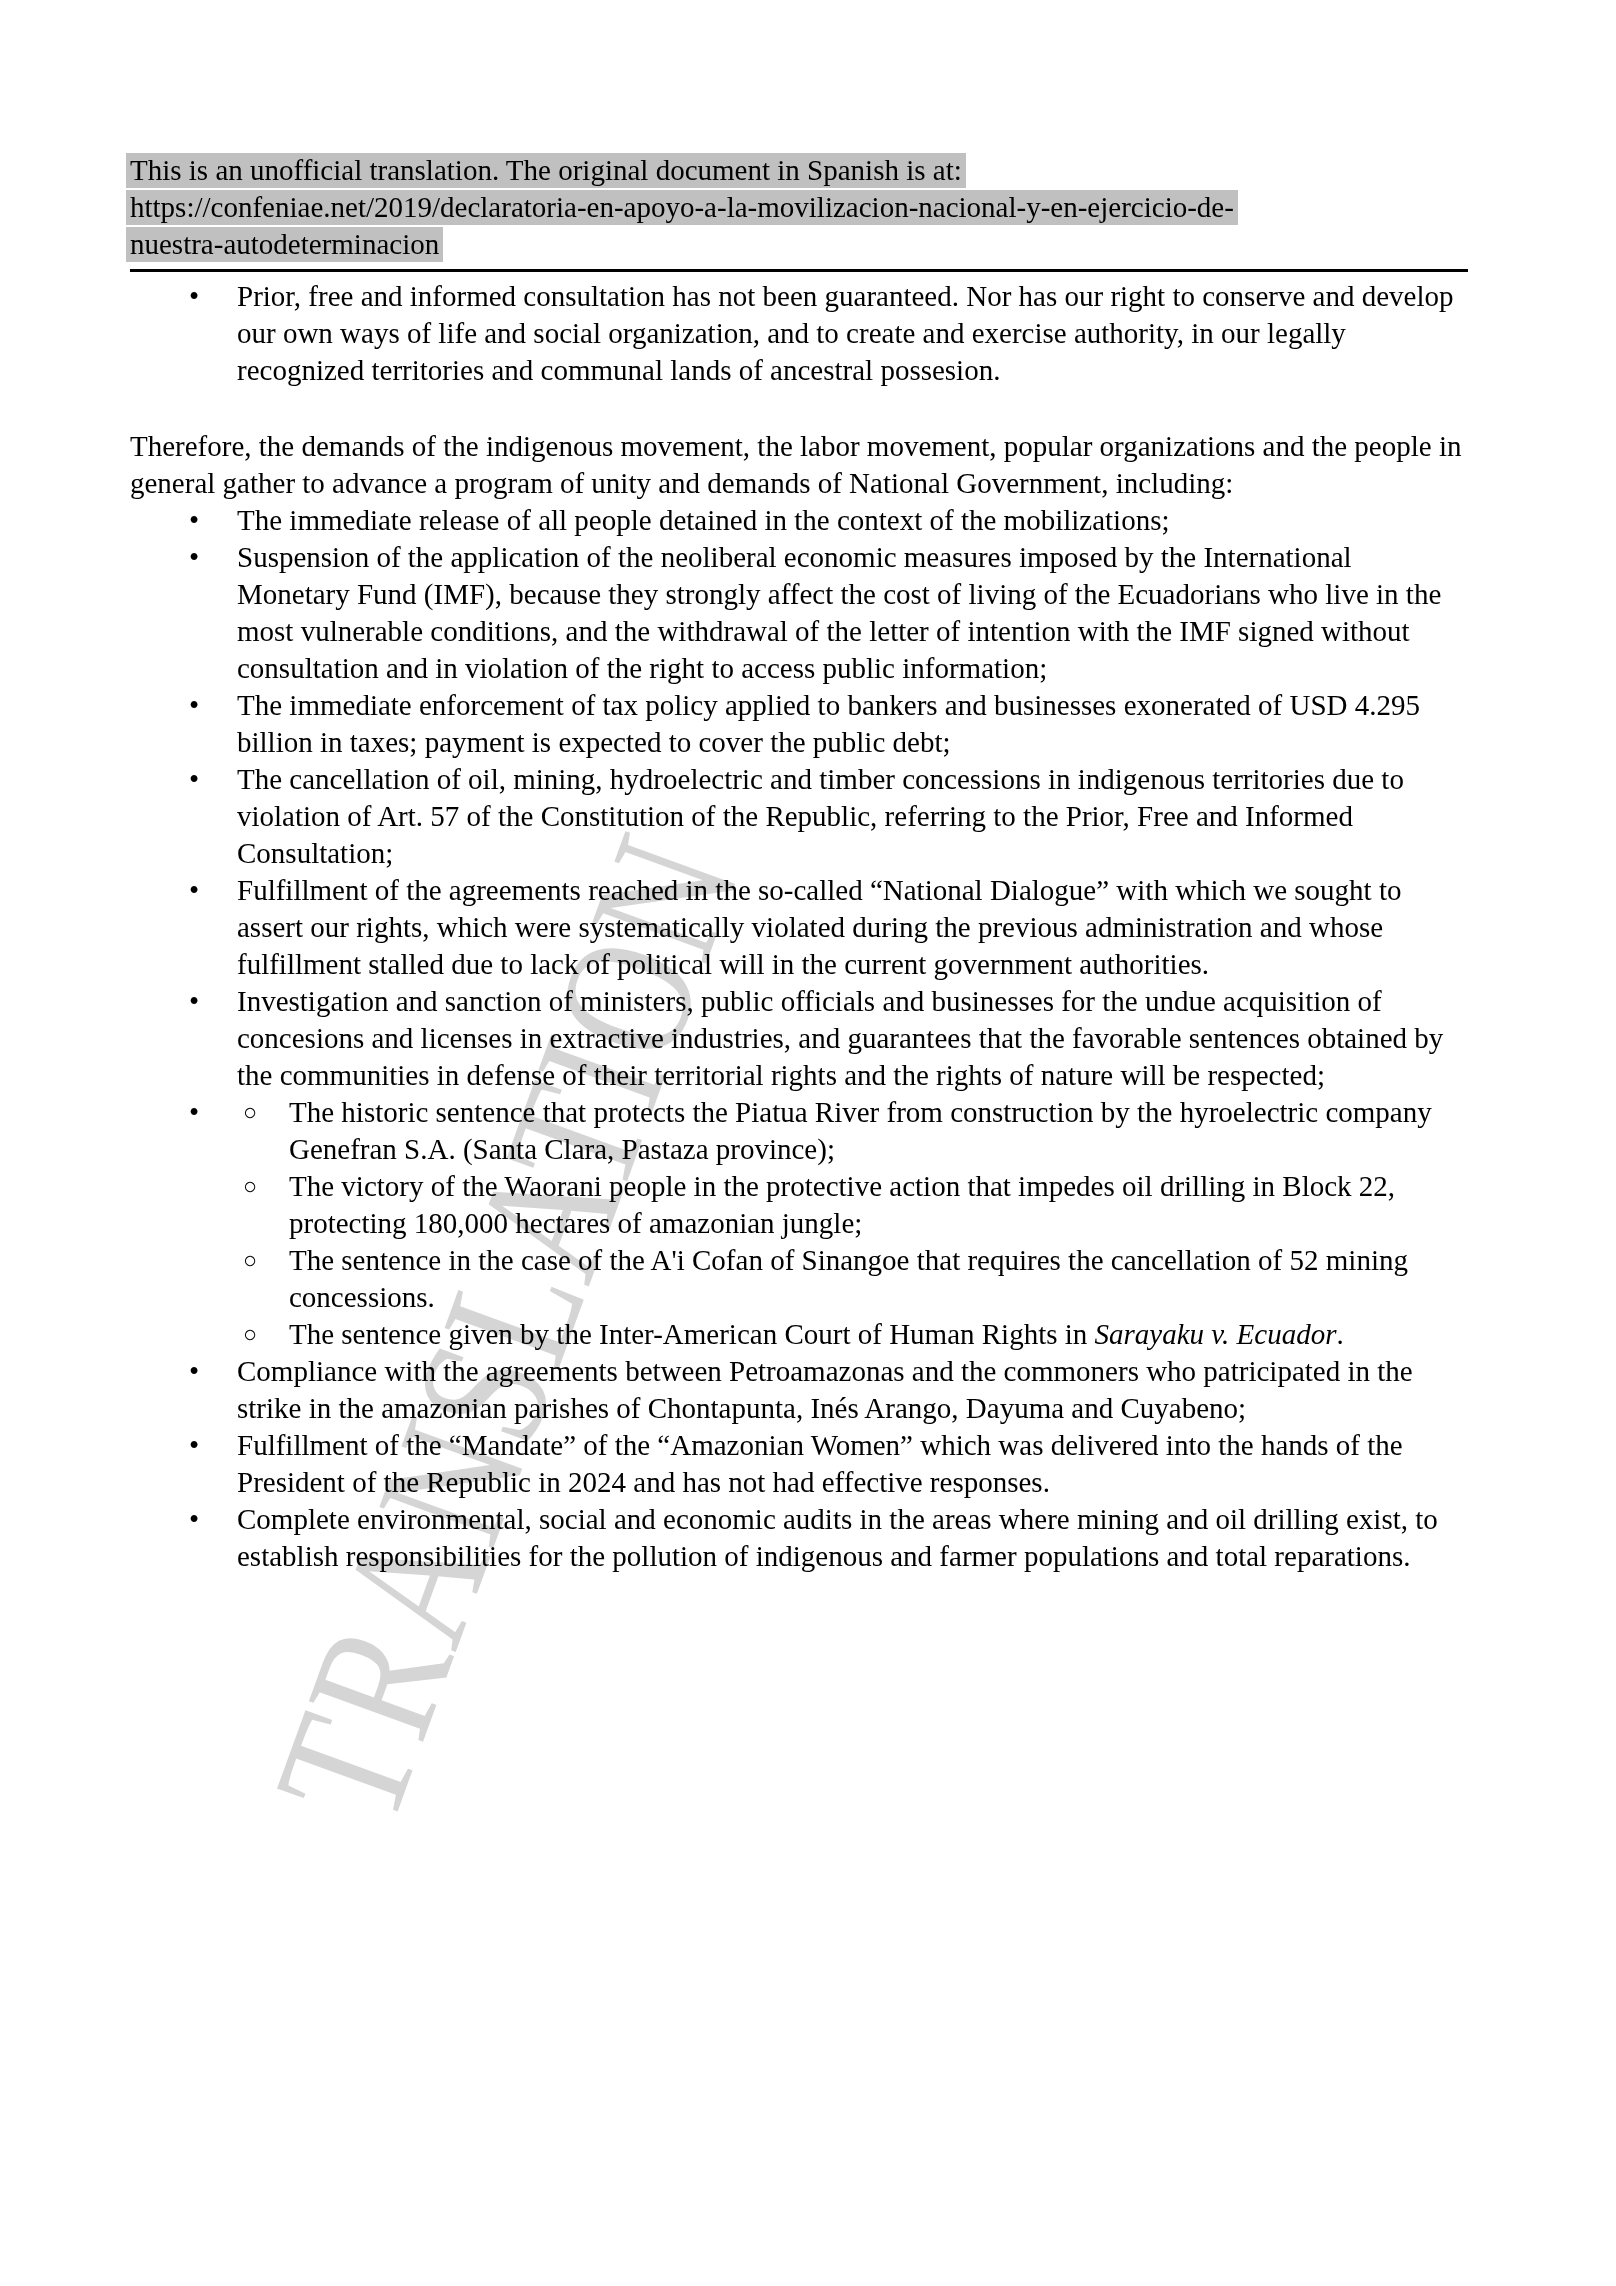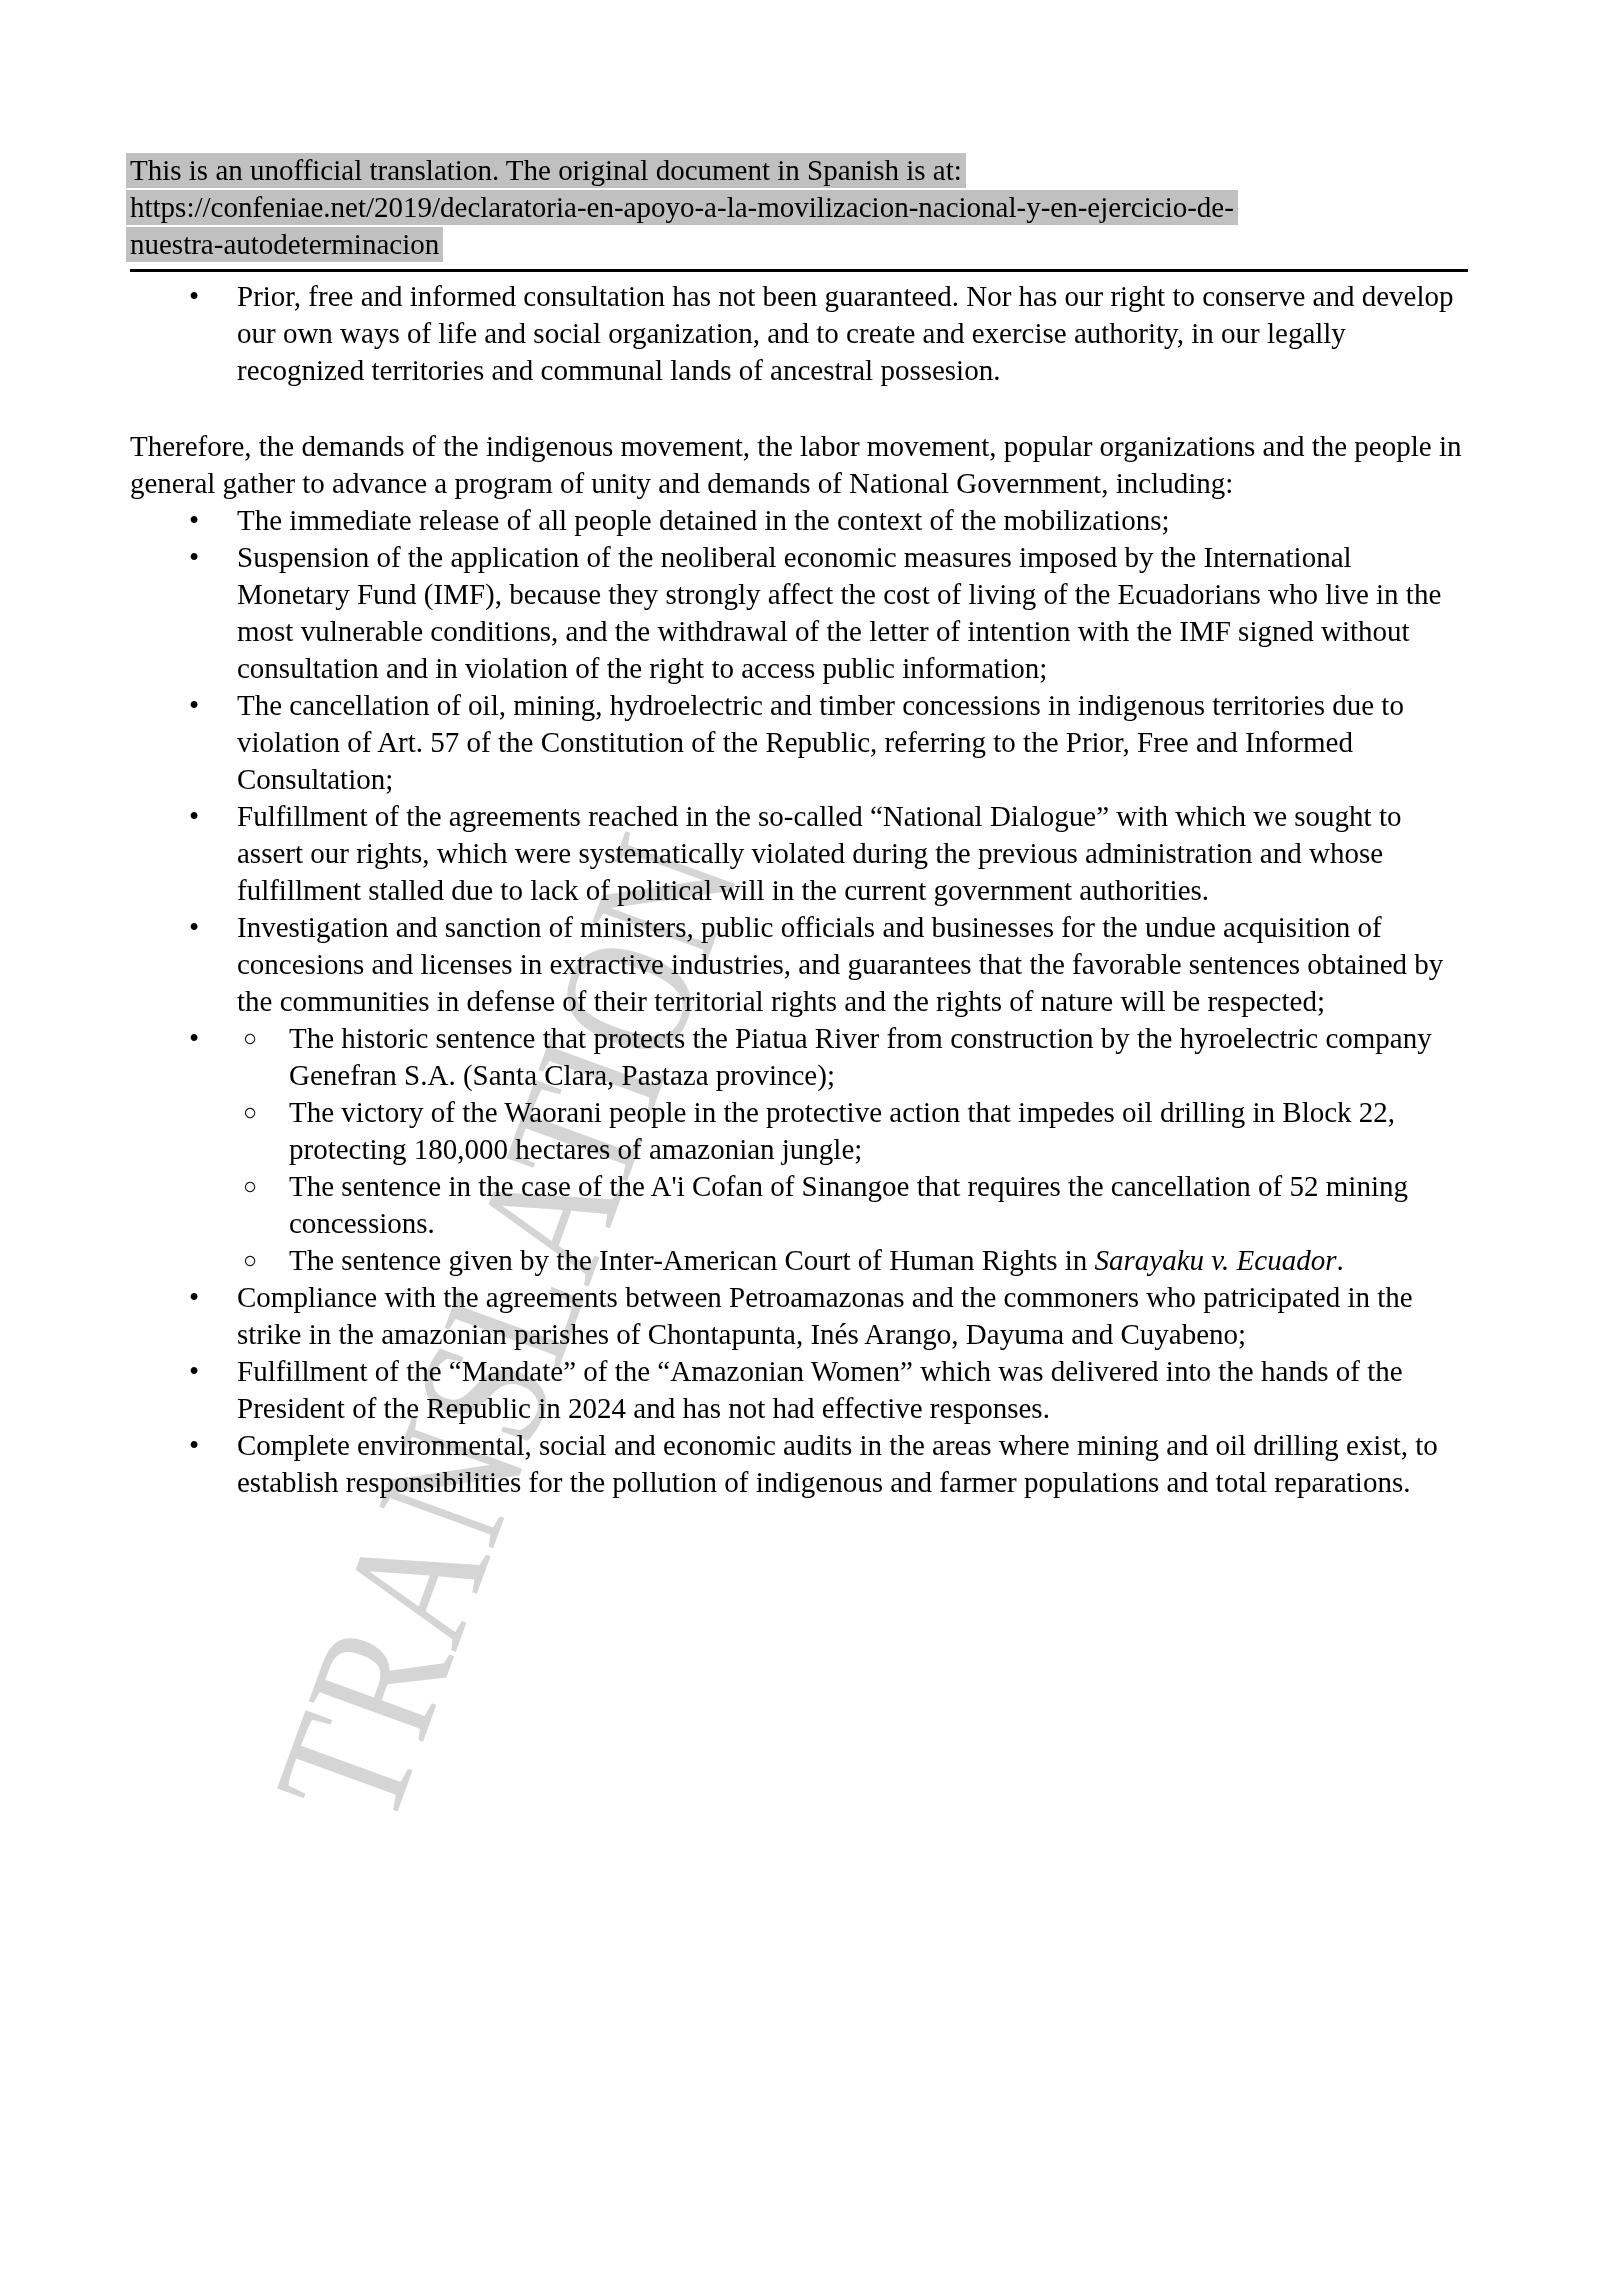--- a/index.html
+++ b/index.html
@@ -87,20 +87,24 @@
       <div class="li l1">
         <span class="marker"></span>
         <span>The immediate release of all people detained in the context of the mobilizations;</span>
       </div>
 
       <div class="li l1">
         <span class="marker"></span>
         <span>Suspension of the application of the neoliberal economic measures imposed by the International Monetary Fund (IMF), because they strongly affect the cost of living of the Ecuadorians who live in the most vulnerable conditions, and the withdrawal of the letter of intention with the IMF signed without consultation and in violation of the right to access public information;</span>
       </div>
 
+      <div class="li l1">
+        <span class="marker"></span>
+        <span>The immediate enforcement of tax policy applied to bankers and businesses exonerated of USD 4.295 billion in taxes; payment is expected to cover the public debt;</span>
+      </div>
 
       <div class="li l1">
         <span class="marker"></span>
         <span>The cancellation of oil, mining, hydroelectric and timber concessions in indigenous territories due to violation of Art. 57 of the Constitution of the Republic, referring to the Prior, Free and Informed Consultation;</span>
       </div>
 
       <div class="li l1">
         <span class="marker"></span>
         <span>Fulfillment of the agreements reached in the so-called “National Dialogue” with which we sought to assert our rights, which were systematically violated during the previous administration and whose fulfillment stalled due to lack of political will in the current government authorities.</span>
       </div>

